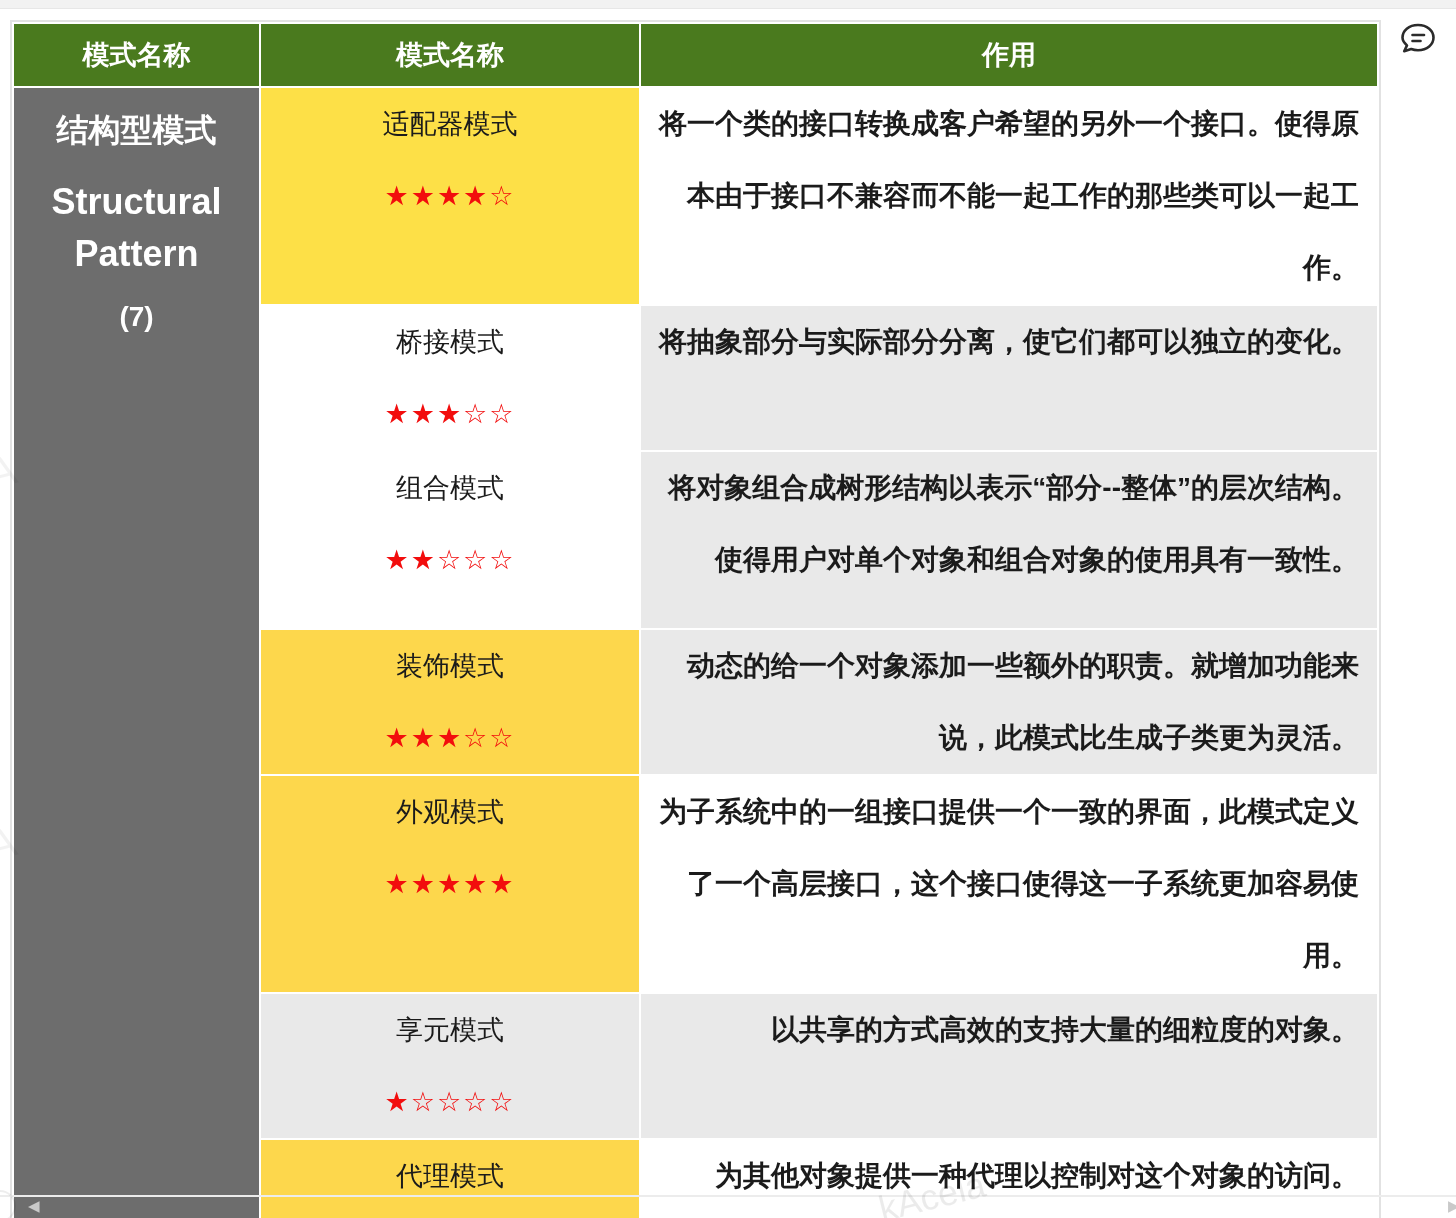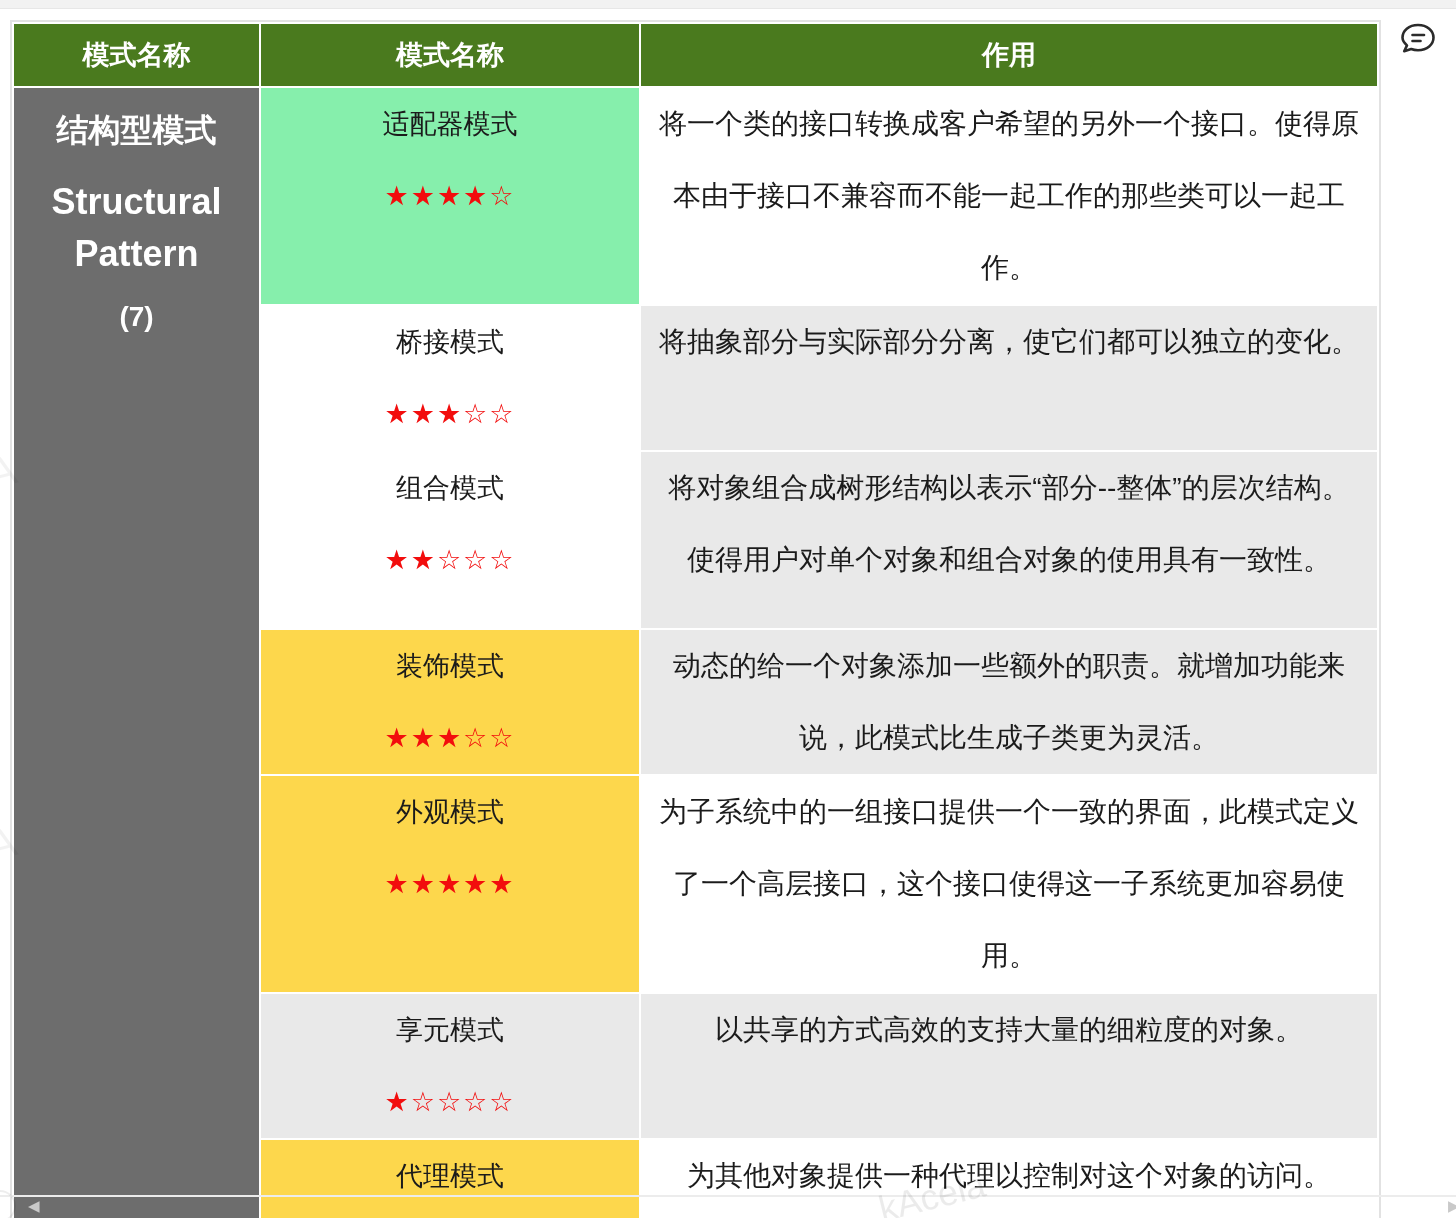--- a/index.html
+++ b/index.html
@@ -36,21 +36,21 @@
   tr.r0{height:180px;} tr.r1{height:140px;} tr.r2{height:176px;}
   tr.r3{height:140px;} tr.r4{height:175px;} tr.r5{height:143px;}
   tr.r6{height:135px;}
   .cat-cell{text-align:center;color:#ffffff;font-weight:bold;padding-top:6px;}
   .cat-title{margin:0;font-size:32px;line-height:72px;}
   .cat-sub{margin:10px 12px 0 12px;font-size:36px;line-height:52px;}
   .cat-count{margin:12px 0 0 0;font-size:28px;line-height:50px;}
   .pname{font-size:27px;line-height:72px;text-align:center;}
   .stars{font-size:27px;line-height:72px;text-align:center;
          color:#f20d0d;letter-spacing:2px;}
-  .desc{font-size:28px;line-height:72px;text-align:center;padding:0 18px;}
+  .desc{font-size:28px;line-height:72px;text-align:right;padding:0 18px;font-weight:bold;}
   .bottom-divider{
     position:absolute;left:0;top:1195px;width:1456px;height:2px;
     background:#ececec;
   }
   .scroll-arrow{
     position:absolute;top:1198px;font-size:15px;color:#c9c9c9;
     background:none;border:none;padding:0;cursor:pointer;line-height:16px;
   }
   .scroll-arrow.left{left:28px;}
   .scroll-arrow.right{left:1448px;}
@@ -98,21 +98,21 @@
       <th style="background: rgb(74, 122, 30);">作用</th>
     </tr>
   </thead>
   <tbody>
     <tr class="r0">
       <td class="cat-cell" rowspan="7" style="background: rgb(109, 109, 109);">
         <p class="cat-title">结构型模式</p>
         <p class="cat-sub">Structural Pattern</p>
         <p class="cat-count">(7)</p>
       </td>
-      <td style="background: #86efac;">
+      <td style="background: #fde047;">
         <div class="pname">适配器模式</div>
         <div class="stars">★★★★☆</div>
       </td>
       <td style="background: rgb(255, 255, 255);">
         <div class="desc">将一个类的接口转换成客户希望的另外一个接口。使得原本由于接口不兼容而不能一起工作的那些类可以一起工作。</div>
       </td>
     </tr>
     <tr class="r1">
       <td style="background: rgb(255, 255, 255);">
         <div class="pname">桥接模式</div>

